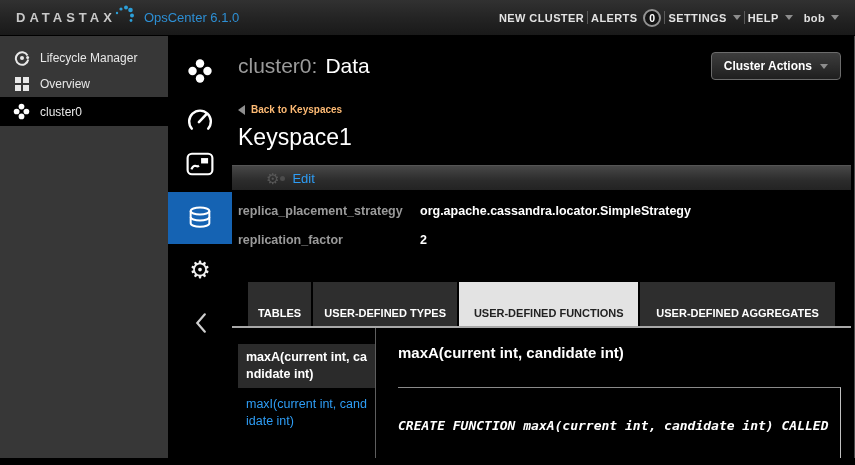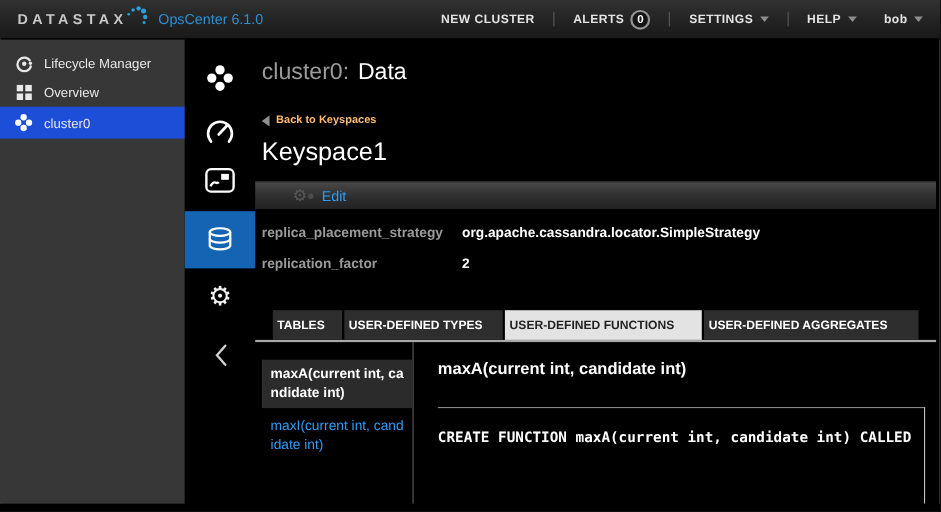--- a/index.html
+++ b/index.html
@@ -15,42 +15,42 @@
   .topbar {
     height:36px; flex:0 0 36px; display:flex; align-items:center;
     padding:0 16px 0 16px;
     background:linear-gradient(180deg,#313131 0%, #232323 55%, #191919 100%);
     border-bottom:1px solid #000;
   }
   .brand { display:flex; align-items:center; cursor:default; }
   .brand-text { color:#c9c9c9; font-size:13px; font-weight:bold; letter-spacing:4px; }
   .brand-dots { margin:-8px 0 0 -2px; }
   .product { color:#2d8fd4; font-size:13px; margin-left:8px; }
-  .topmenu { margin-left:auto; display:flex; align-items:center; gap:17px; }
+  .topmenu { margin-left:auto; display:flex; align-items:center; gap:3px; }
   .topmenu .item { color:#e3e3e3; font-size:11px; font-weight:bold; letter-spacing:.4px;
     display:flex; align-items:center; gap:6px; cursor:pointer; }
   .vsep { width:1px; height:13px; background:#5a5a5a; }
   .badge {
     width:18px; height:18px; border-radius:50%; background:#141414;
     border:2px solid #939393; color:#fff; font-size:10.5px; font-weight:bold;
     display:flex; align-items:center; justify-content:center;
   }
   .caret { width:0; height:0; border-left:4px solid transparent; border-right:4px solid transparent;
     border-top:5px solid #8d8d8d; display:inline-block; }
   .user { margin-left:8px; }
 
   
   .main-row { flex:1 1 auto; display:flex; min-height:0; }
   .bottom-strip { flex:0 0 7px; background:#000; }
 
   
   .nav { flex:0 0 168px; background:#373737; padding-top:9px; }
   .nav-item { height:26px; display:flex; align-items:center; gap:10px; padding-left:13px;
     color:#e8e8e8; font-size:12px; cursor:pointer; }
-  .nav-item.selected { background:#1d4ed8; height:29px; }
+  .nav-item.selected { background:#000000; height:29px; }
   .nav-ico { width:17px; height:17px; display:flex; align-items:center; justify-content:center; }
 
   
   .rail { flex:0 0 64px; background:#000; display:flex; flex-direction:column; align-items:center; }
   .rail-btn { color:#fff; cursor:pointer; display:flex; align-items:center; justify-content:center; }
   .rail-active { width:64px; height:52px; background:#1563b3; display:flex; align-items:center;
     justify-content:center; cursor:pointer; }
 
   
   .content { flex:1 1 auto; display:flex; flex-direction:column; padding:0 14px 0 6px; min-width:0; }
@@ -78,36 +78,36 @@
   .gear-sm { color:#575757; font-size:15px; margin-left:26px; line-height:1; }
   .gear-dot { width:5px; height:5px; border-radius:50%; background:#4c4c4c; margin-left:1px; }
   .edit-link { color:#2e9df5; font-size:13px; font-weight:normal; margin-left:7px; cursor:pointer; }
 
   .props { margin-top:14px; }
   .prop-row { display:flex; align-items:baseline; height:29px; }
   .prop-label { width:182px; color:#9a9a9a; font-size:12.5px; font-weight:bold; }
   .prop-value { color:#fff; font-size:12.5px; font-weight:bold;text-align:center; }
 
   .tabs-wrap { margin:20px -10px 0 -6px; padding:0 16px; border-bottom:2px solid #a8a8a8; display:flex; }
-  .tab { background:#2e2e2e; color:#fff; font-size:11px; font-weight:bold; text-align:left;
-    padding:8px 4px 7px; margin-right:2px; cursor:pointer; white-space:nowrap; overflow:hidden; }
+  .tab { background:#2e2e2e; color:#fff; font-size:11px; font-weight:bold; text-align:center;
+    padding:25px 4px 7px; margin-right:2px; cursor:pointer; white-space:nowrap; overflow:hidden; }
   .tab:last-child { margin-right:0; }
   .tab.active { background:#e3e3e3; color:#222; }
   .tg1 { flex-grow:97; } .tg2 { flex-grow:118; } .tg3 { flex-grow:173; } .tg4 { flex-grow:197; }
 
   .tab-content { flex:1 1 auto; display:flex; min-height:0; }
   .fn-list { flex:0 0 138px; border-right:1px solid #5e5e5e; padding-top:16px; }
   .fn-item { font-size:12.5px; line-height:1.35; padding:5px 8px; word-break:break-all; cursor:pointer; }
   .fn-item.selected { background:#2b2b2b; color:#fff; font-weight:bold; }
   .fn-item.link { color:#2e9df5; margin-top:3px; }
   .fn-detail { flex:1 1 auto; display:flex; flex-direction:column; padding-left:22px; min-width:0; }
   .fn-title { color:#fff; font-size:15px; font-weight:bold; margin-top:16px; }
   .code-box {
     flex:1 1 auto; margin-top:26px; border-top:1px solid #8a8a8a; border-right:1px solid #c0c0c0;
-    padding-top:20px; overflow:hidden;
+    padding-top:30px; overflow:hidden;font-style:italic;
   }
   .code-text { font-family:"DejaVu Sans Mono", monospace; font-size:13px; font-weight:bold;
     color:#fff; white-space:pre; }
 
   svg { display:block; }
 </style>
 </head>
 <body>
 
 <div class="window">
@@ -225,20 +225,24 @@
           <path d="M10 2 L3 10 L10 18" fill="none" stroke="#cfcfcf" stroke-width="2" stroke-linecap="round"></path>
         </svg>
       </div>
     </div>
 
     <div class="content">
 
       <div class="hdr-row">
         <span class="hdr-prefix">cluster0:</span>
         <span class="hdr-title">Data</span>
+        <button class="btn">
+          <span>Cluster Actions</span>
+          <span class="caret"></span>
+        </button>
       </div>
 
       <div class="back-row">
         <span class="tri-left"></span>
         <span class="back-link">Back to Keyspaces</span>
       </div>
 
       <div class="ks-name">Keyspace1</div>
 
       <div class="settings-bar">

